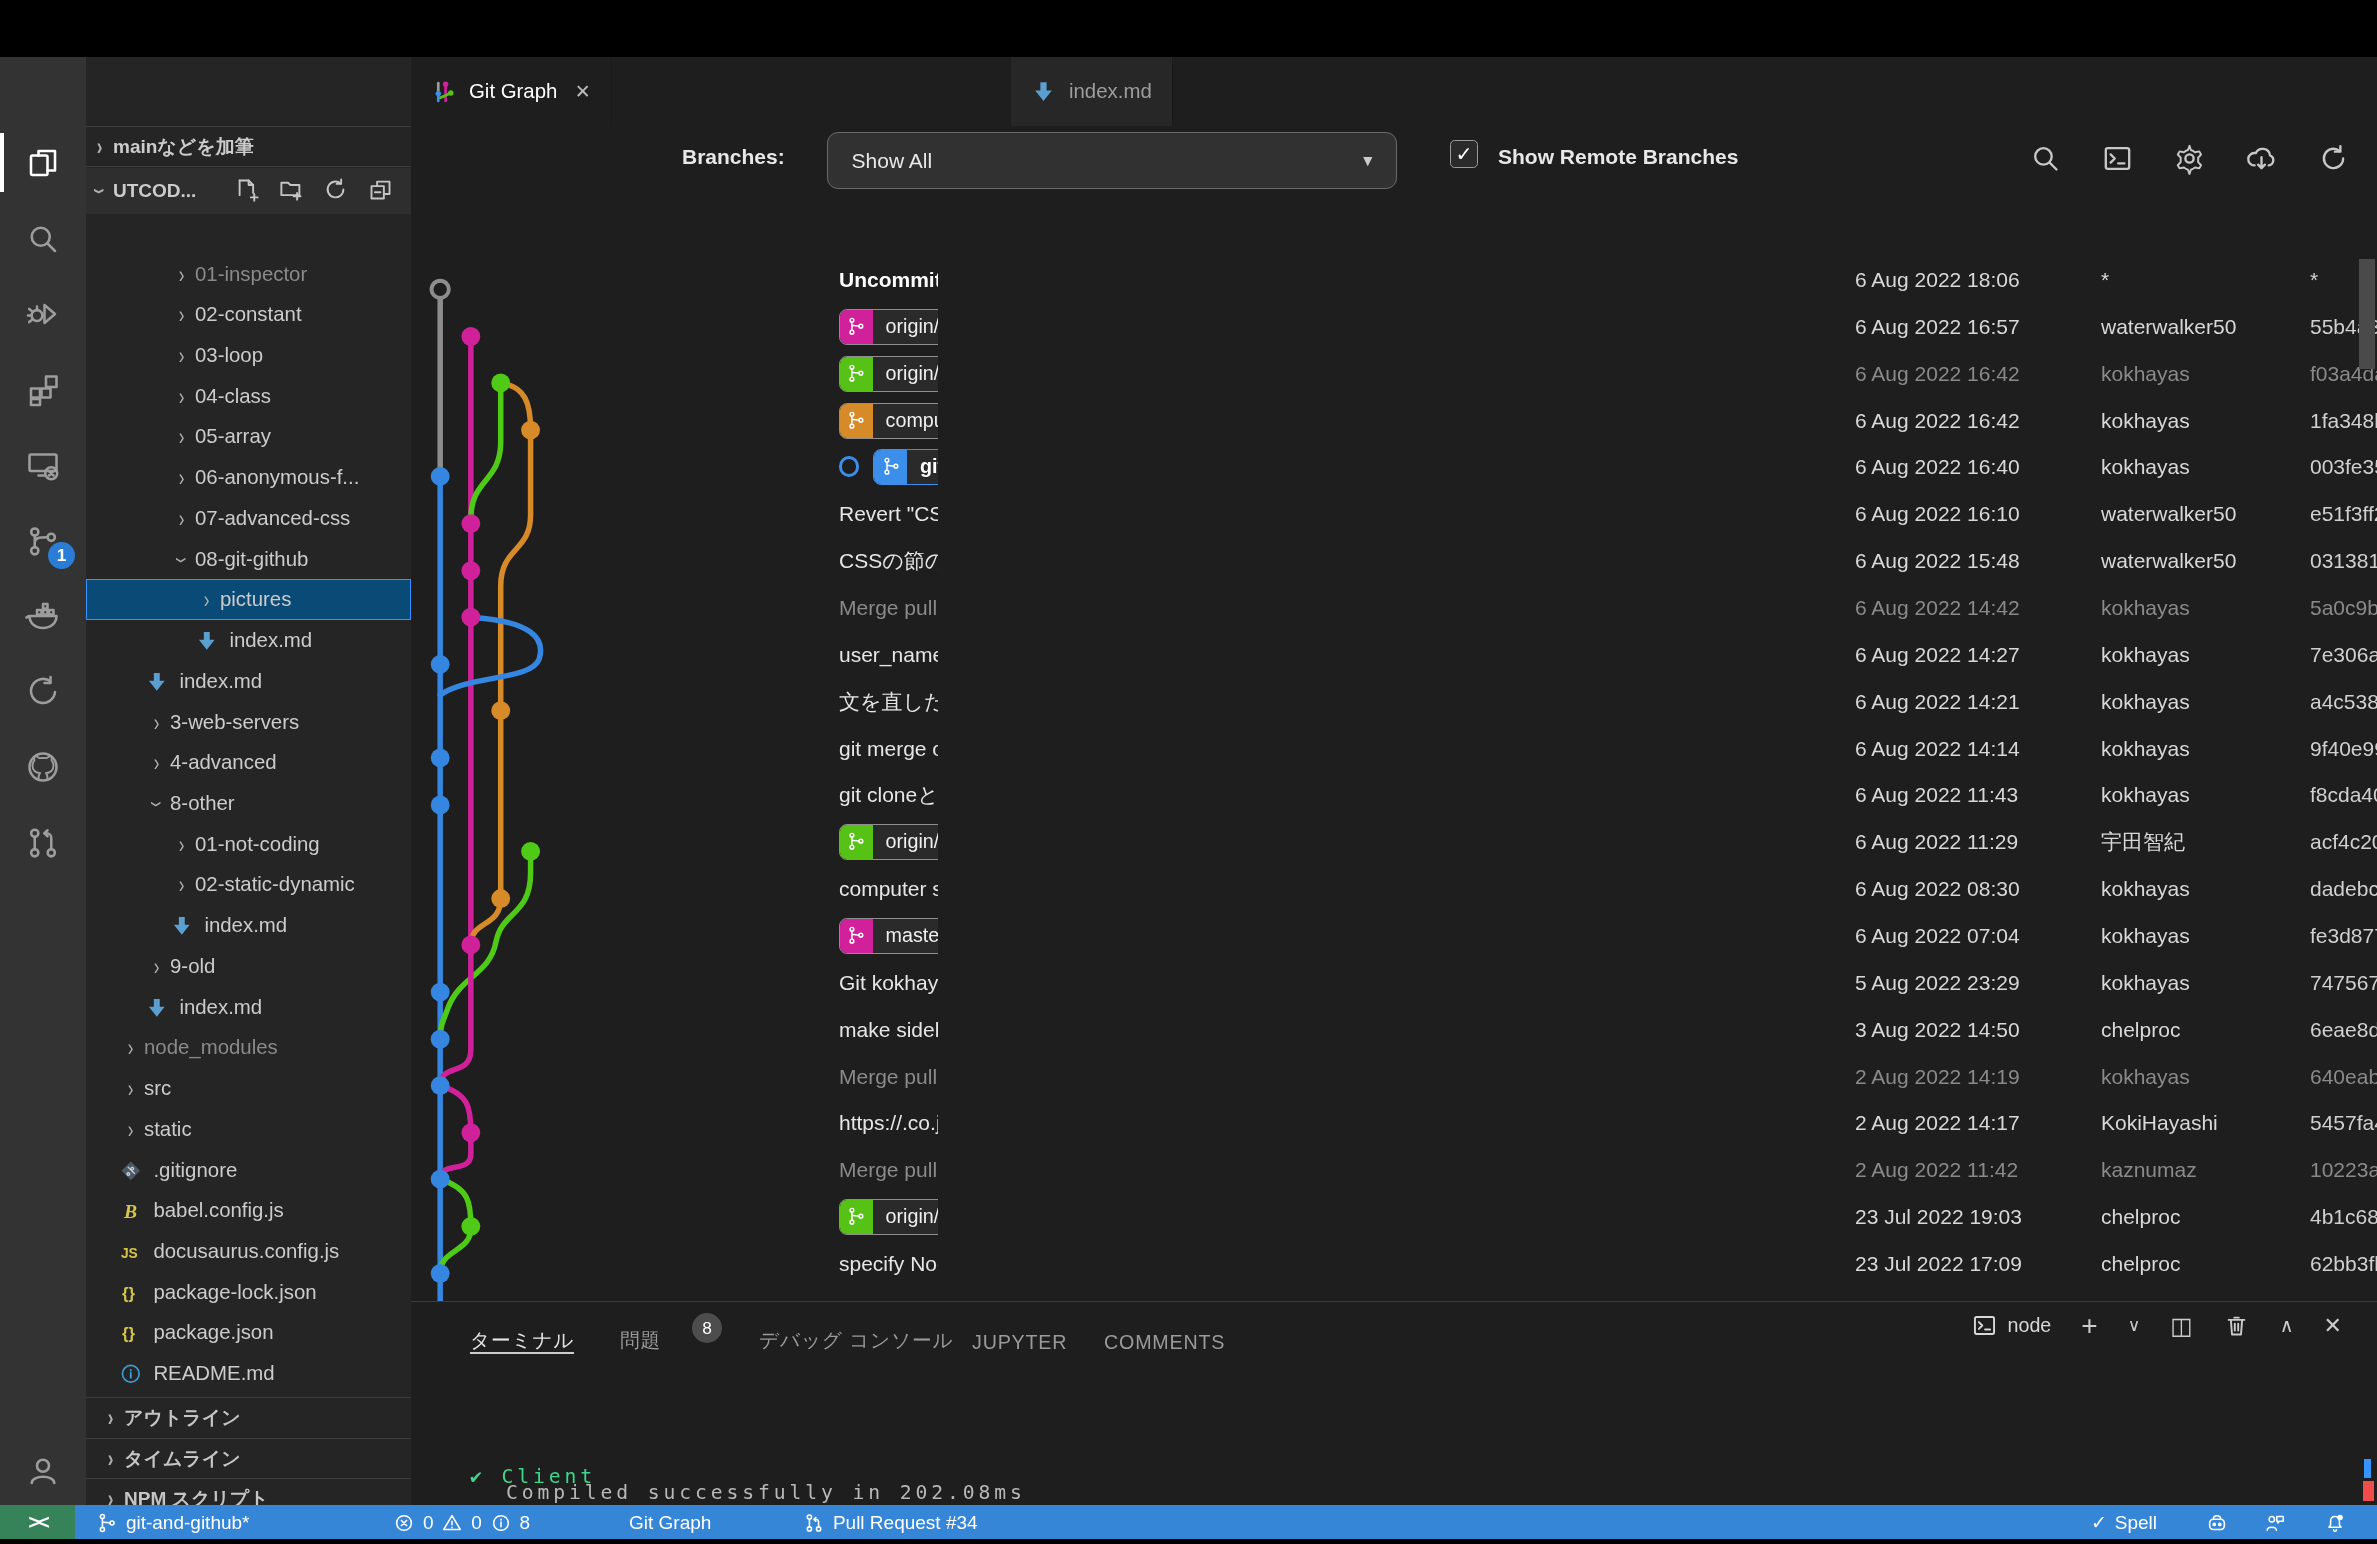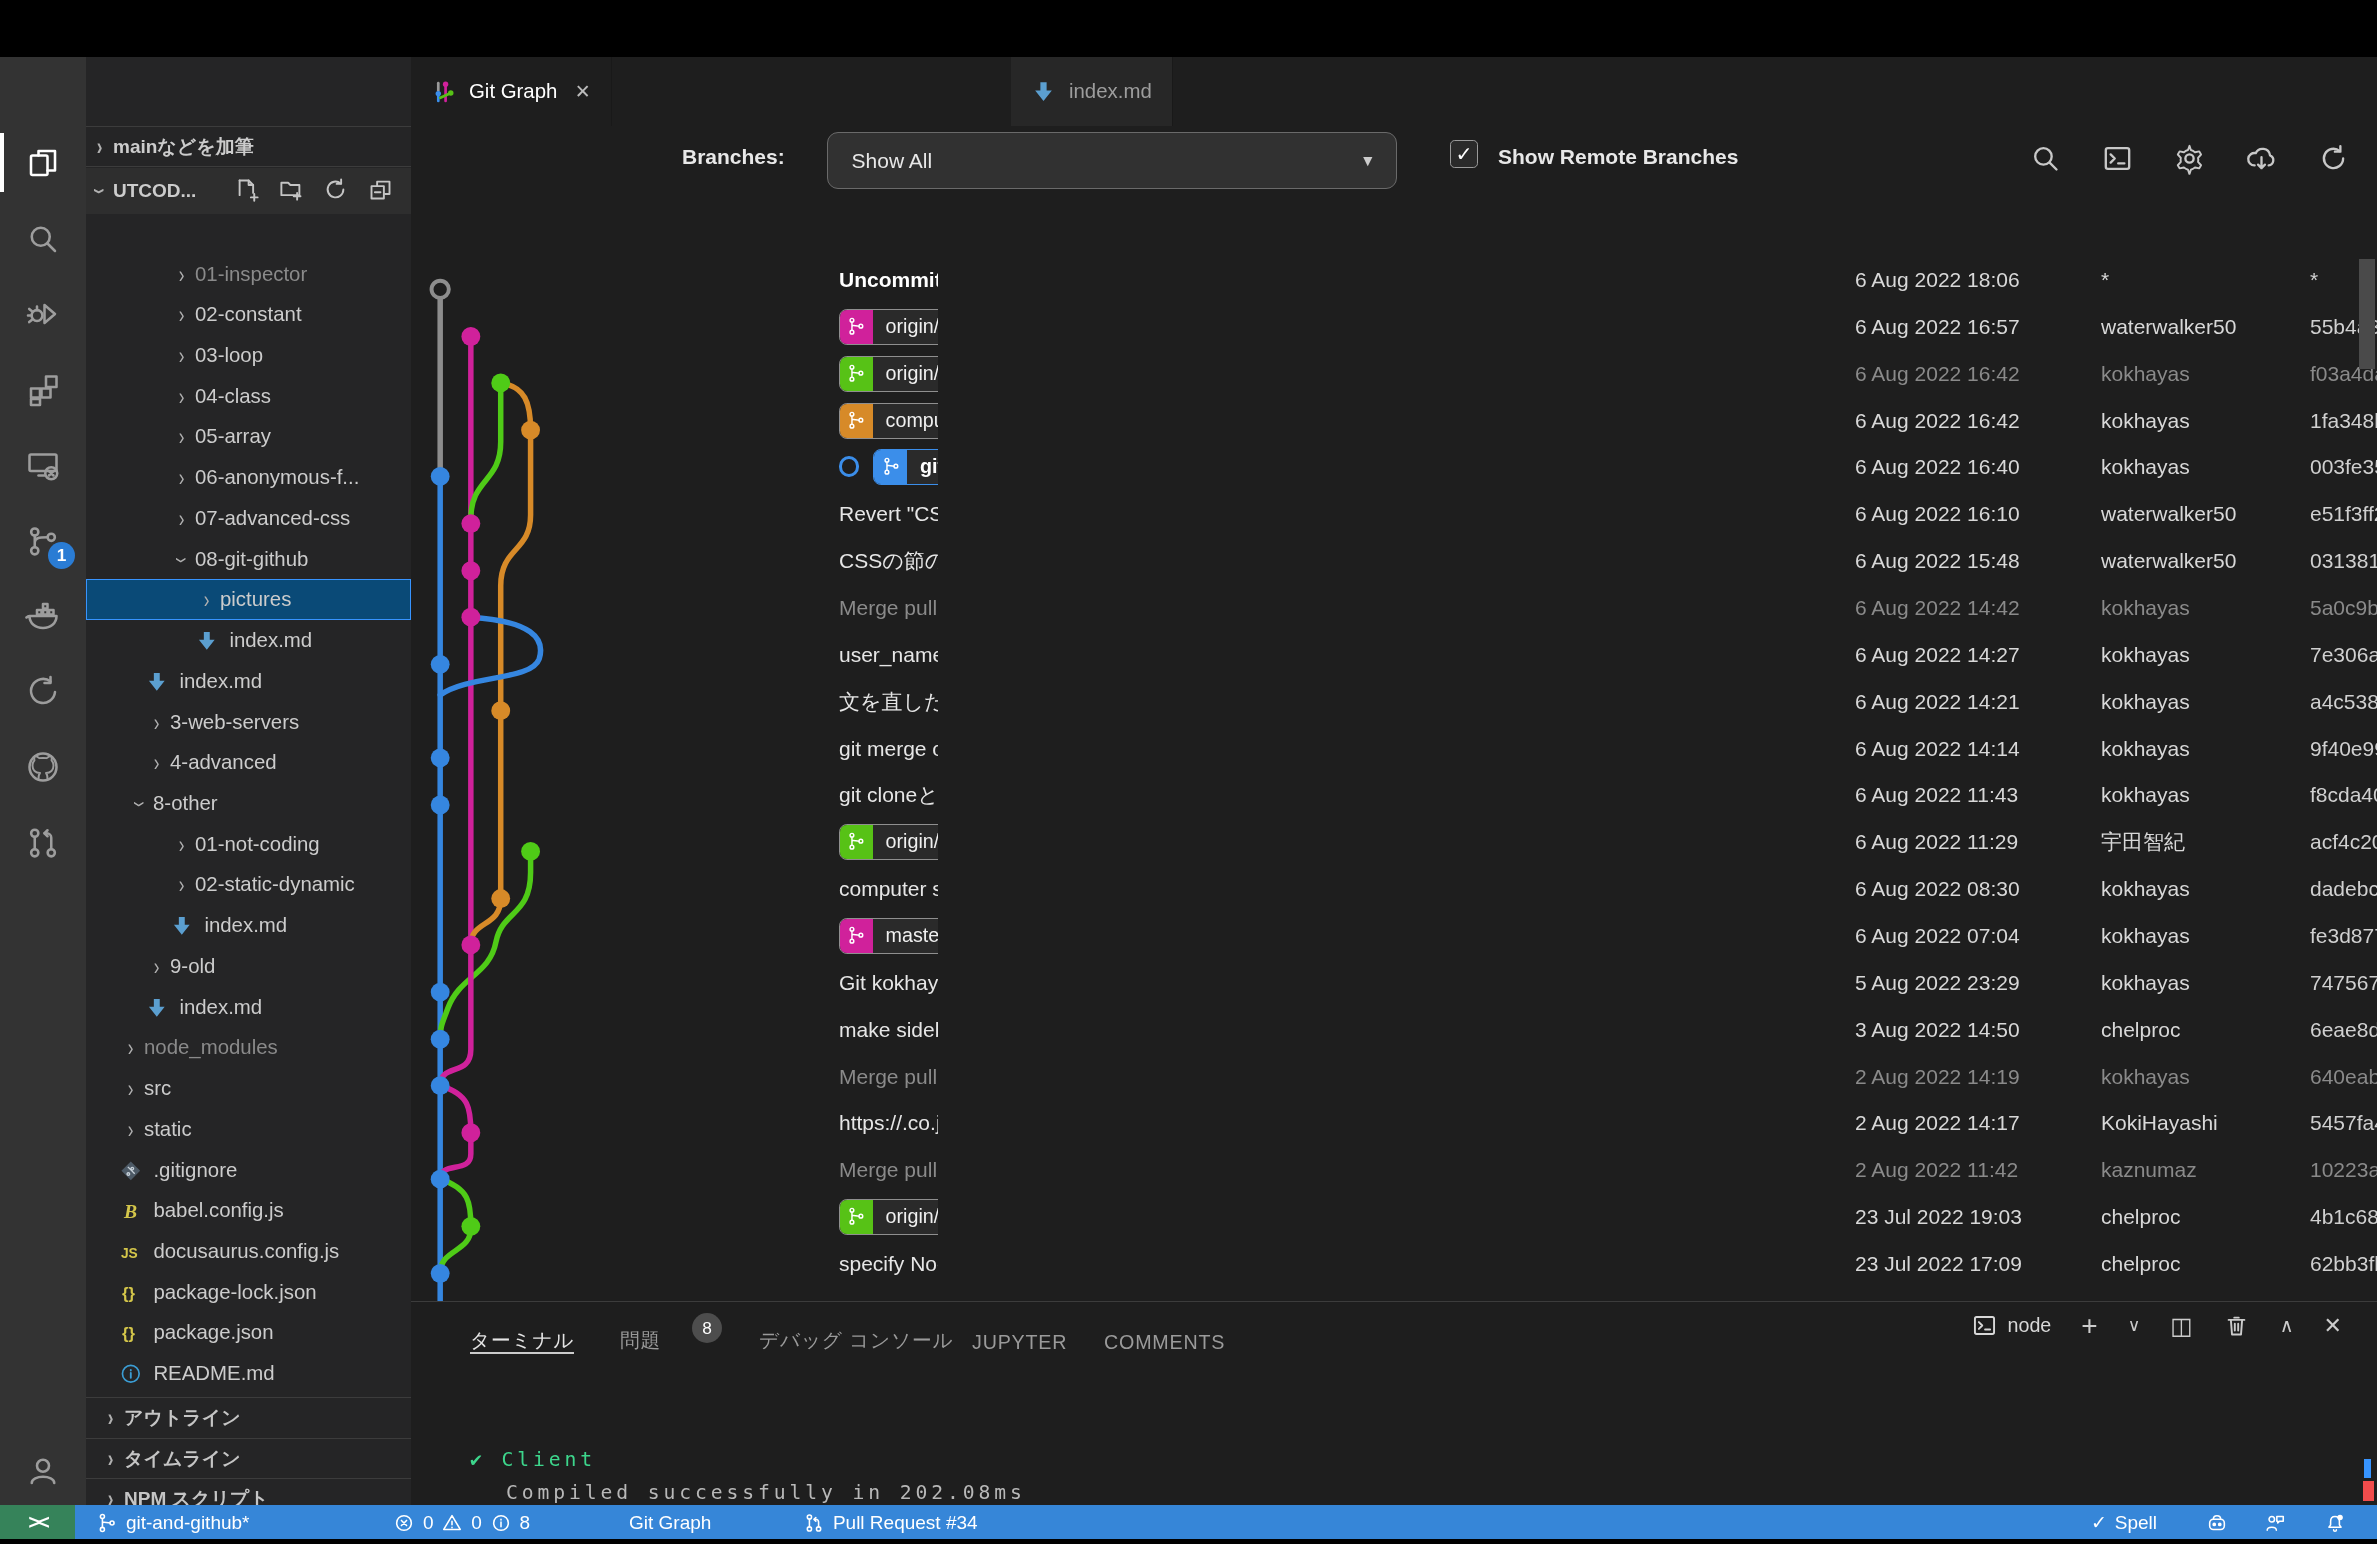--- a/index.html
+++ b/index.html
@@ -306,21 +306,21 @@
         <div class="sb-row tree-row" style="top: 645px; padding-left: 57px;">
           <span class="twisty">›</span>
 
           <span>3-web-servers</span>
         </div>
         <div class="sb-row tree-row" style="top: 685px; padding-left: 57px;">
           <span class="twisty">›</span>
 
           <span>4-advanced</span>
         </div>
-        <div class="sb-row tree-row" style="top: 726px; padding-left: 40px;">
+        <div class="sb-row tree-row" style="top: 726px; padding-left: 57px;">
           <span class="twisty open">›</span>
 
           <span>8-other</span>
         </div>
         <div class="sb-row tree-row" style="top: 767px; padding-left: 82px;">
           <span class="twisty">›</span>
 
           <span>01-not-coding</span>
         </div>
         <div class="sb-row tree-row" style="top: 807px; padding-left: 82px;">
@@ -912,21 +912,21 @@
             <path d="M5 7 h14 M10 5 h4"></path>
             <path d="M7 7 l1 13 h8 l1 -13"></path>
             <path d="M10.5 10.5 v6 M13.5 10.5 v6"></path>
           </svg>
         </span>
       <span class="icon" style="font-size:19px;">∧</span>
       <span class="icon" style="font-size:22px;">✕</span>
     </div>
 
     <div class="term">
-      <div class="ln" style="top:83px;"><span class="t-green">✔</span> <span class="t-green">Client</span></div>
+      <div class="ln" style="top:100px;"><span class="t-green">✔</span> <span class="t-green">Client</span></div>
       <div class="ln t-gray" style="top:116px; left:36px;">Compiled successfully in 202.08ms</div>
       <div class="ln" style="top:164px;"><span class="t-white">client (webpack 5.73.0) compiled </span><span class="t-green">successfully</span></div>
       
     </div>
     <div class="term-mark" style="right:6.3px; top:157px; width:6.3px; height:19px; background:#3794ff;"></div>
     <div class="term-mark" style="right:3.1px; top:179px; width:11px; height:20.4px; background:#f14c4c;"></div>
   <div class="ptab active" style="left: 59px;">
         <span>ターミナル</span>
       </div>
       <div class="ptab" style="left: 209px;">

